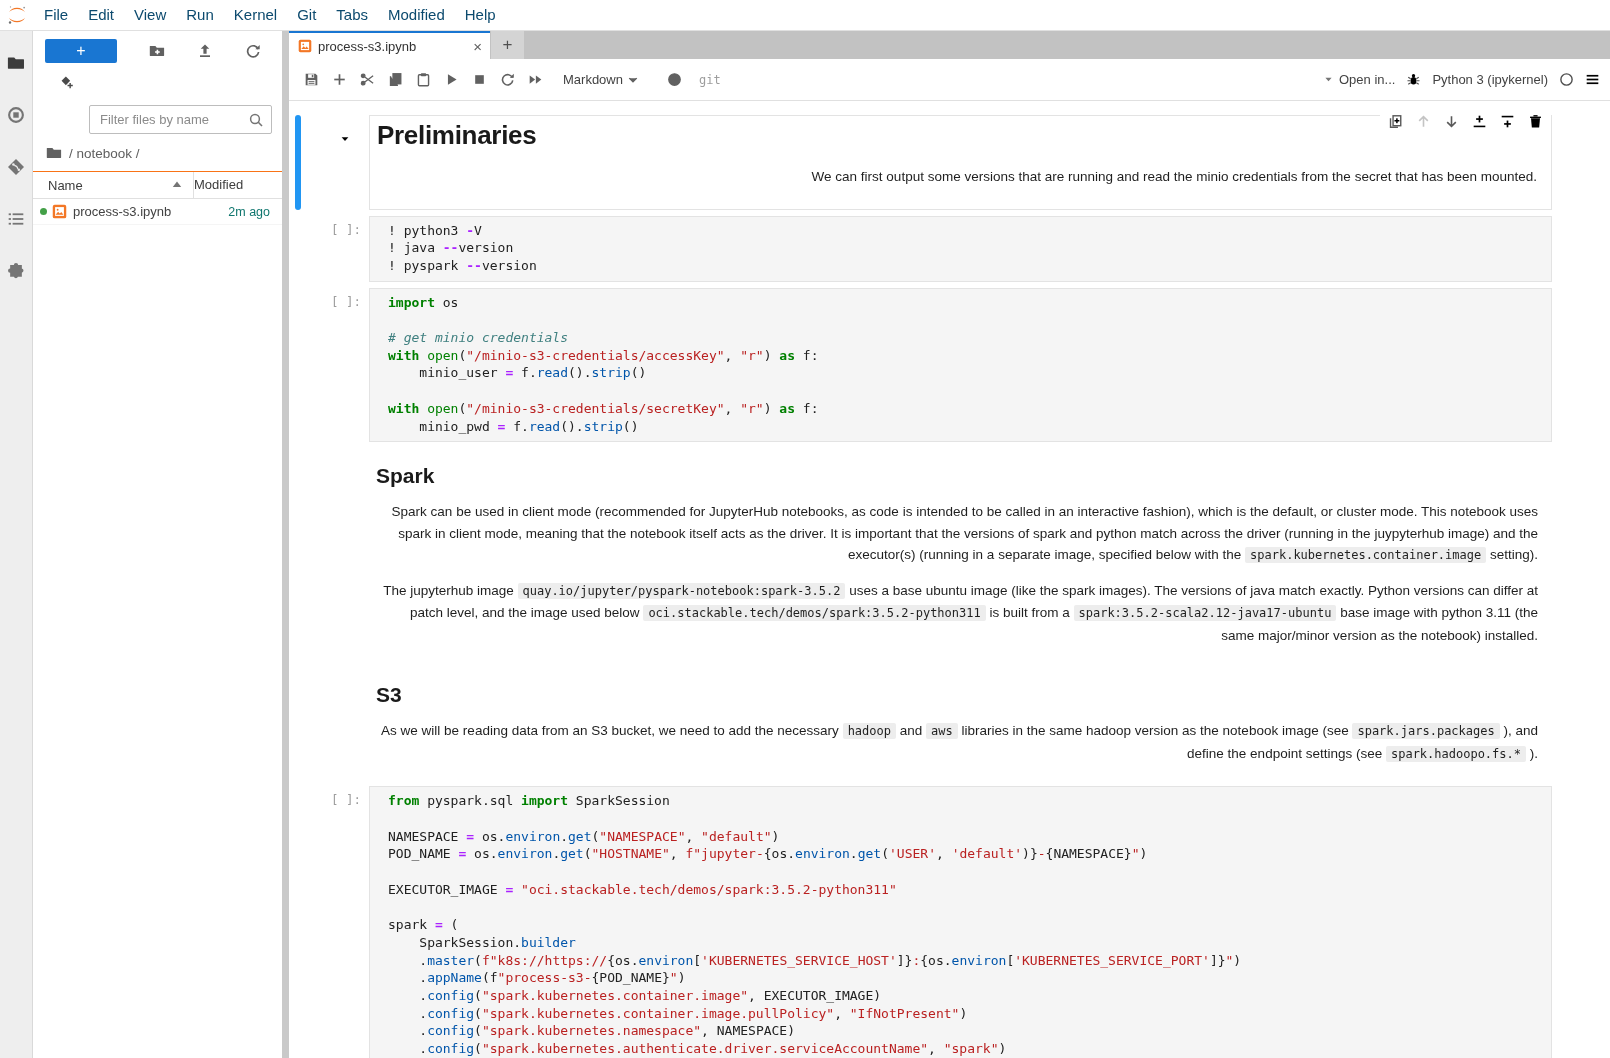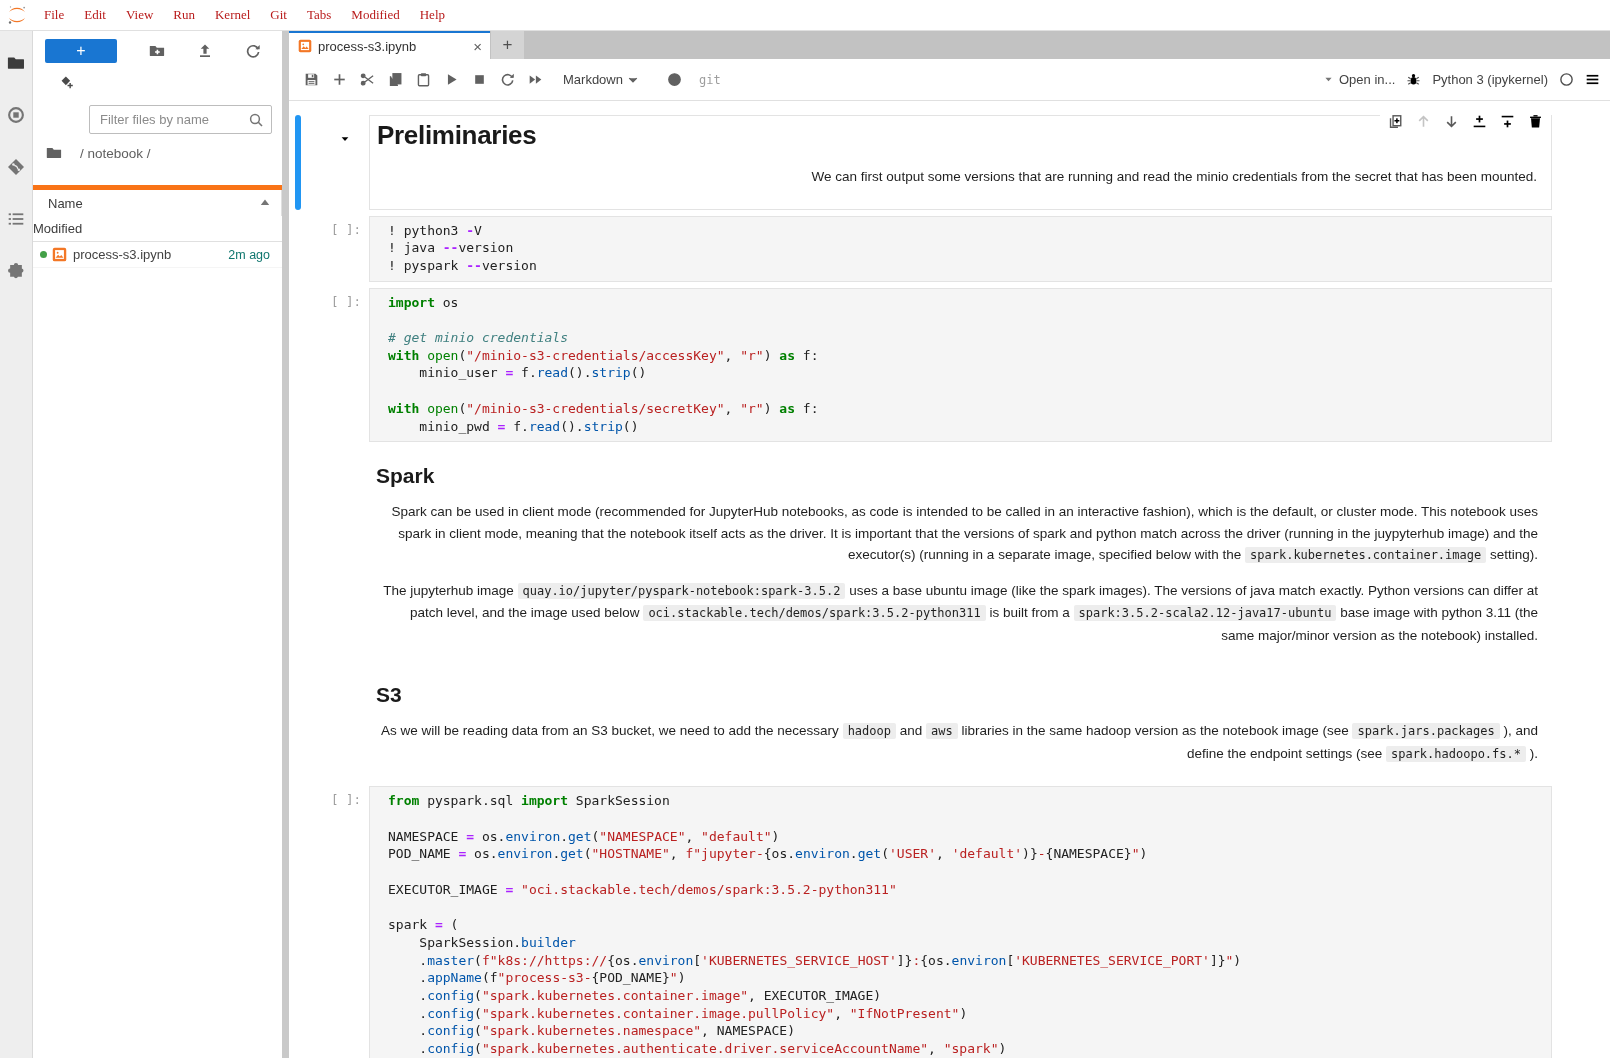--- a/index.html
+++ b/index.html
@@ -5,21 +5,21 @@
   * { margin:0; padding:0; box-sizing:border-box; }
   html,body { background:#ffffff; }
   .app { width:1610px; height:1058px; position:relative; overflow:hidden;
          font-family:"Liberation Sans", sans-serif; color:#212121; background:#fff; }
 
   
   .menubar { height:31px; display:flex; align-items:center; border-bottom:1px solid #e0e0e0; background:#fff; }
   .logo { width:34px; display:flex; justify-content:center; align-items:center; }
   .logo svg { width:22px; height:22px; }
   .menus { display:flex; height:100%; }
-  .menu-item { padding:0 10px; font-size:13px; color:#b91c1c; line-height:30px; cursor:default;font-family:Liberation Serif, serif; }
+  .menu-item { padding:0 10px; font-size:15px; color:#0c4a6e; line-height:30px; cursor:default; }
 
   
   .body { display:flex; height:1027px; }
 
   .rail { width:33px; background:#eeeeee; border-right:1px solid #d9d9d9; display:flex; flex-direction:column; align-items:center; padding-top:6px; }
   .rail-btn { height:52px; display:flex; align-items:center; justify-content:center; width:100%; color:#757575; }
   .rail-btn.active { color:#3c3c3c; }
   .rail-btn .ic svg { width:18px; height:18px; }
 
   .filepanel { width:249px; background:#fff; display:flex; flex-direction:column; }
@@ -27,23 +27,23 @@
   .fb-new-btn { width:72px; height:24px; background:#1976d2; border-radius:2px; color:#fff; font-size:16px;
                 display:flex; align-items:center; justify-content:center; line-height:1; }
   .fb-act { margin-left:32px; color:#616161; display:flex; }
   .fb-clone-row { padding:10px 0 0 27px; color:#4a4a4a; }
   .fb-clone-row .ic svg { width:14px; height:14px; }
   .fb-filter { margin:12px 10px 0 10px; position:relative;padding-left:46px; }
   .fb-filter input { width:100%; height:29px; border:1px solid #bdbdbd; border-radius:2px; padding:0 30px 0 10px;
                      font-size:13px; font-family:"Liberation Sans",sans-serif; color:#424242; outline:none; background:#fff; }
   .fb-filter input::placeholder { color:#8b8b8b; }
   .fb-filter .ic { position:absolute; right:8px; top:7px; color:#757575; }
-  .fb-crumb { padding:11px 0 8px 13px; display:flex; align-items:center; gap:18px; color:#5f5f5f; font-size:13.5px; }
+  .fb-crumb { padding:11px 0 8px 13px; display:flex; align-items:center; gap:7px; color:#5f5f5f; font-size:13.5px; }
   .fb-crumb .ic { color:#616161; }
-  .fb-header { display:flex; border-top:5px solid #f97316; border-bottom:1px solid #e0e0e0; margin-top:16px;flex-direction:column; }
+  .fb-header { display:flex; border-top:1px solid #f97316; border-bottom:1px solid #e0e0e0; margin-top:2px; }
   .fb-col-name { flex:1; display:flex; align-items:center; justify-content:space-between; padding:5px 8px 5px 15px;
                  font-size:13px; color:#3c3c3c; border-right:1px solid #e0e0e0; }
   .fb-col-mod { width:88px; padding:5px 12px 5px 0; font-size:13px; color:#3c3c3c; }
   .sort-ic { color:#757575; }
   .sort-ic svg { width:10px; height:10px; }
   .fb-row { display:flex; align-items:center; padding:5px 12px 5px 5px; font-size:13px; color:#424242; border-bottom:1px solid #f5f5f5; }
   .fb-dot { width:7px; height:7px; border-radius:50%; margin:0 5px 0 2px; flex:none; }
   .fb-row .ic { margin-right:6px; }
   .fb-row .ic svg { width:15px; height:15px; }
   .fb-name { flex:1; }

